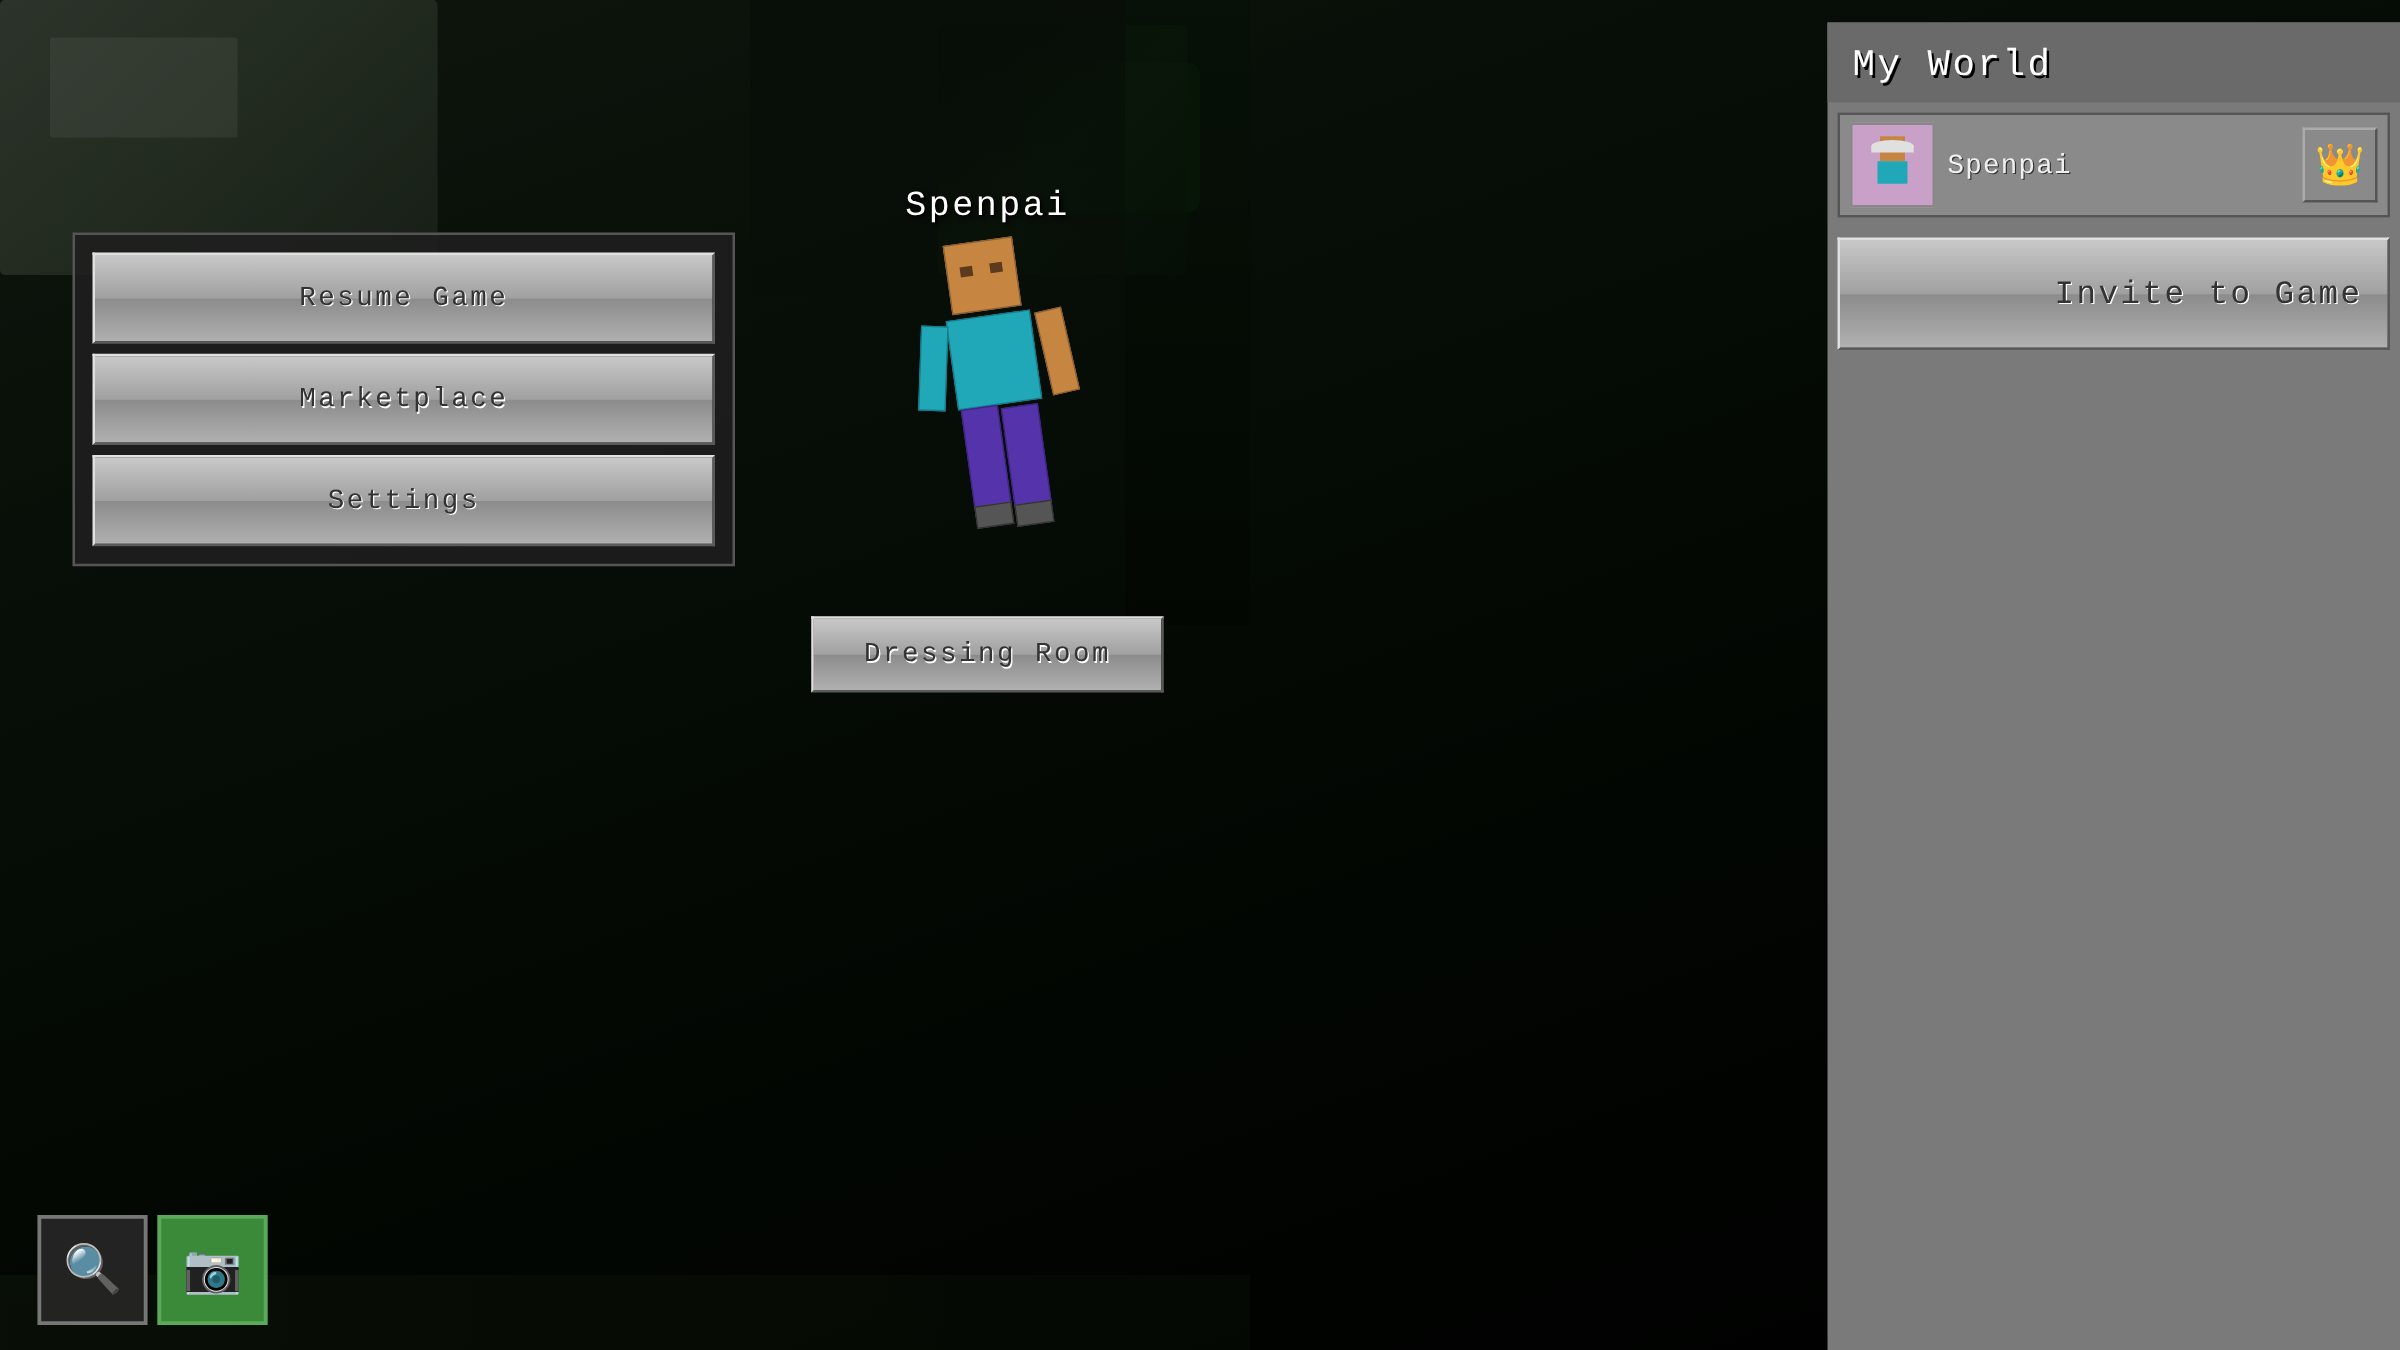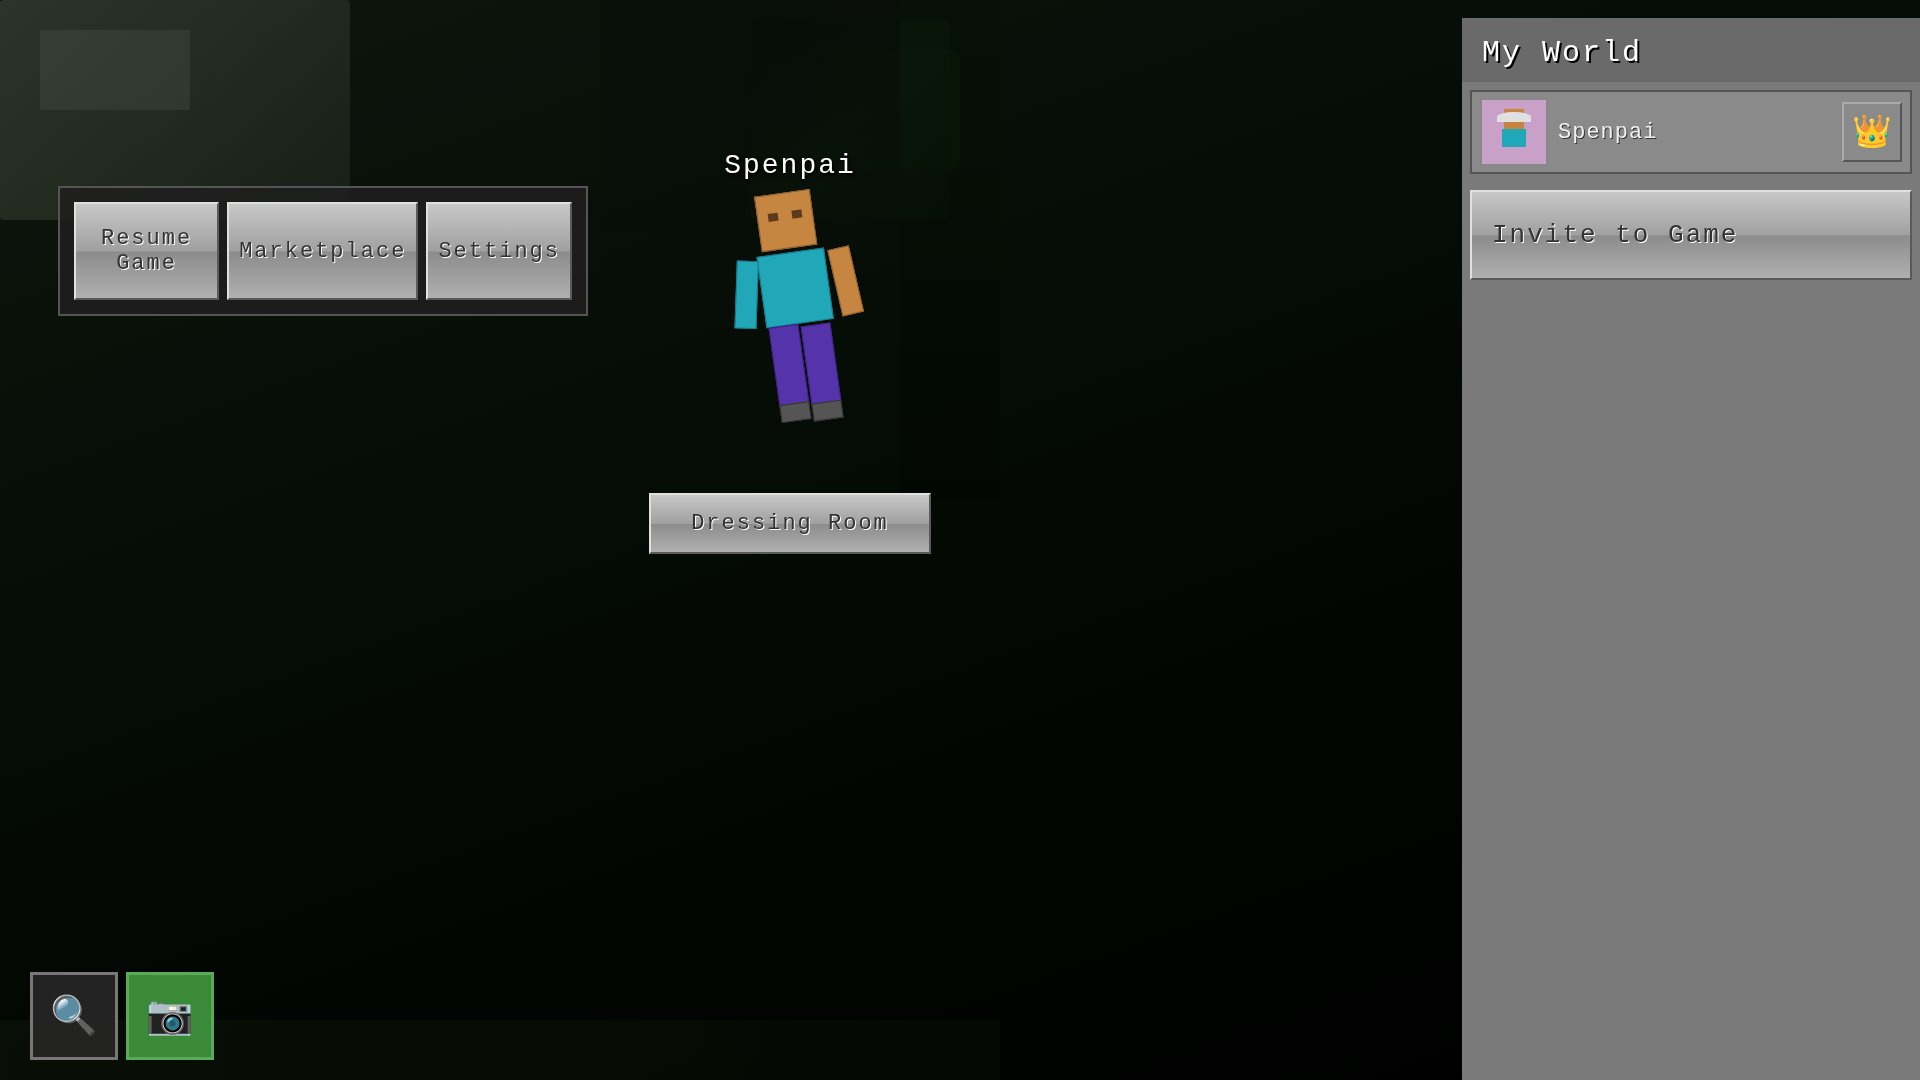--- a/index.html
+++ b/index.html
@@ -40,21 +40,21 @@
     #pause-menu {
       position: absolute;
       left: 58px;
       top: 186px;
       width: 530px;
       background: rgba(30,30,30,0.85);
       border: 2px solid #555;
       padding: 14px;
       z-index: 10;
       display: flex;
-      flex-direction: row;
+      flex-direction: column;
       gap: 8px;
     }
 
     .mc-button {
       width: 100%;
       padding: 22px 10px;
       background: linear-gradient(to bottom, #c8c8c8 0%, #a0a0a0 50%, #8c8c8c 51%, #b0b0b0 100%);
       border: none;
       border-top: 2px solid #e0e0e0;
       border-left: 2px solid #e0e0e0;
@@ -333,21 +333,21 @@
       border-top: 2px solid #e0e0e0;
       border-left: 2px solid #e0e0e0;
       border-right: 2px solid #5a5a5a;
       border-bottom: 2px solid #5a5a5a;
       font-size: 26px;
       font-family: 'Courier New', Courier, monospace;
       letter-spacing: 2px;
       color: #333;
       cursor: pointer;
       text-shadow: 1px 1px 0 #fff;
-      text-align: left;
+      text-align: right;
     }
 
     
     #bottom-bar {
       position: absolute;
       bottom: 20px;
       left: 30px;
       display: flex;
       align-items: center;
       gap: 8px;

